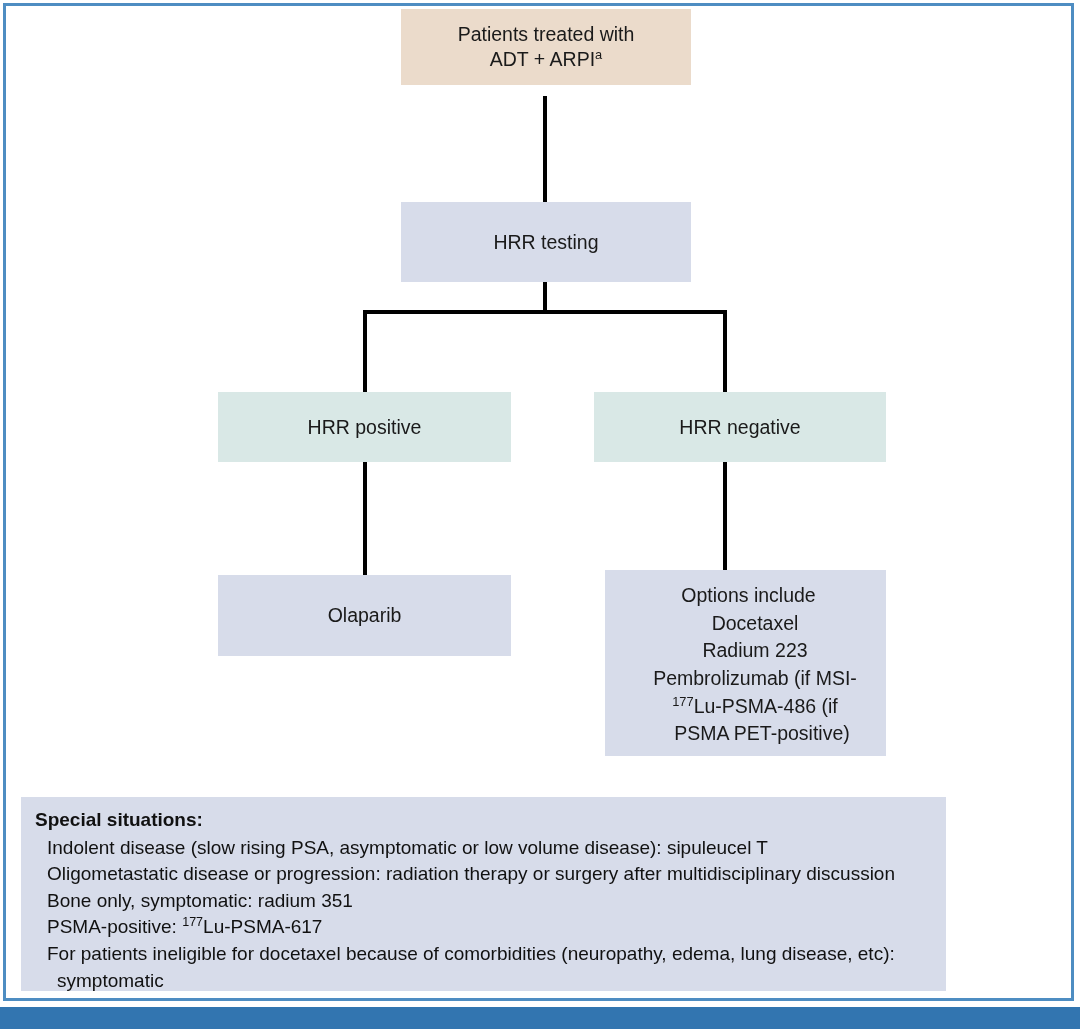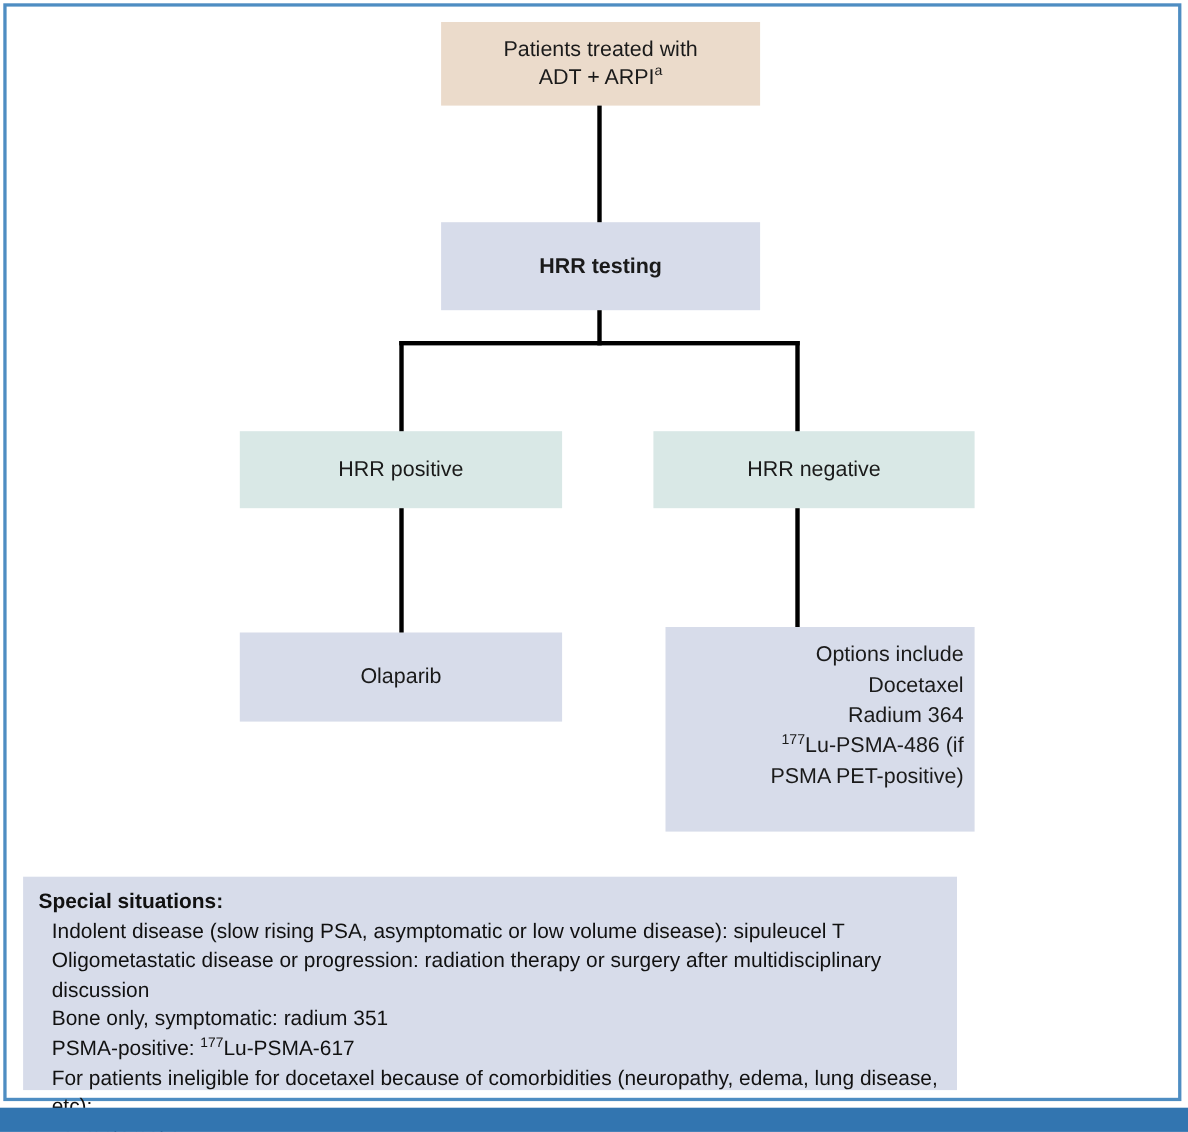--- a/index.html
+++ b/index.html
@@ -54,21 +54,21 @@
 
   
   .conn {
     position: absolute;
     background: #000000;
   }
 
   
   #node-options {
     display: block;
-    text-align: right;
+    text-align: center;
     padding: 12px 10px 10px 16px;
     font-size: 19.5px;
     line-height: 1.42;
   }
   #node-options .opt-head { white-space: nowrap; }
   #node-options .opt-item {
     padding-left: 14px;
     text-indent: -1px;
   }
   #node-options .opt-item.wrapline {
@@ -78,21 +78,21 @@
     font-size: 0.66em;
     vertical-align: super;
     line-height: 0;
   }
 
   
   #special-box {
     position: absolute;
     left: 21px;
     top: 797px;
-    width: 849px;
+    width: 925px;
     height: 194px;
     background: #d7dcea;
     box-sizing: border-box;
     padding: 10px 14px 8px 14px;
     font-family: "Liberation Sans", sans-serif;
     font-size: 19px;
     line-height: 1.40;
     color: #111111;
   }
   #special-box .ss-title {
@@ -107,28 +107,28 @@
     padding-left: 10px;
   }
 </style>
 </head>
 <body>
 
 <div id="page">
 
   <div id="frame-border"></div>
 
-  <div class="node tan" id="node-root" style="left:401px; top:20px; width:290px; height:76px;">
+  <div class="node tan" id="node-root" style="left:401px; top:9px; width:290px; height:76px;">
     <div>
       <span>Patients treated with</span><br>
       <span>ADT + ARPI</span><sup>a</sup>
     </div>
   </div>
 
-  <div class="node peri" id="node-testing" style="left:401px; top:202px; width:290px; height:80px;font-weight:bold;">
+  <div class="node peri" id="node-testing" style="left:401px; top:202px; width:290px; height:80px;">
     <span>HRR testing</span>
   </div>
 
   <div class="node mint" id="node-hrr-pos" style="left:218px; top:392px; width:293px; height:70px;">
     <span>HRR positive</span>
   </div>
 
   <div class="node mint" id="node-hrr-neg" style="left:594px; top:392px; width:292px; height:70px;">
     <span>HRR negative</span>
   </div>
@@ -137,21 +137,24 @@
     <span>Olaparib</span>
   </div>
 
   <div class="node peri" id="node-options" style="left:605px; top:570px; width:281px; height:186px;">
     <div class="opt-head">Options include</div>
 
     <div class="opt-item">
       <span>Docetaxel</span>
     </div>
     <div class="opt-item">
-      <span>Radium 364</span>
+      <span>Radium 223</span>
+    </div>
+    <div class="opt-item">
+      <span>Pembrolizumab (if MSI-</span>
     </div>
     <div class="opt-item">
       <sup>177</sup><span>Lu-PSMA-486 (if</span>
     </div>
     <div class="opt-item wrapline">
       <span>PSMA PET-positive)</span>
     </div>
   </div>
 
   <div class="conn" style="left:543px; top:96px; width:4px; height:106px;"></div>

